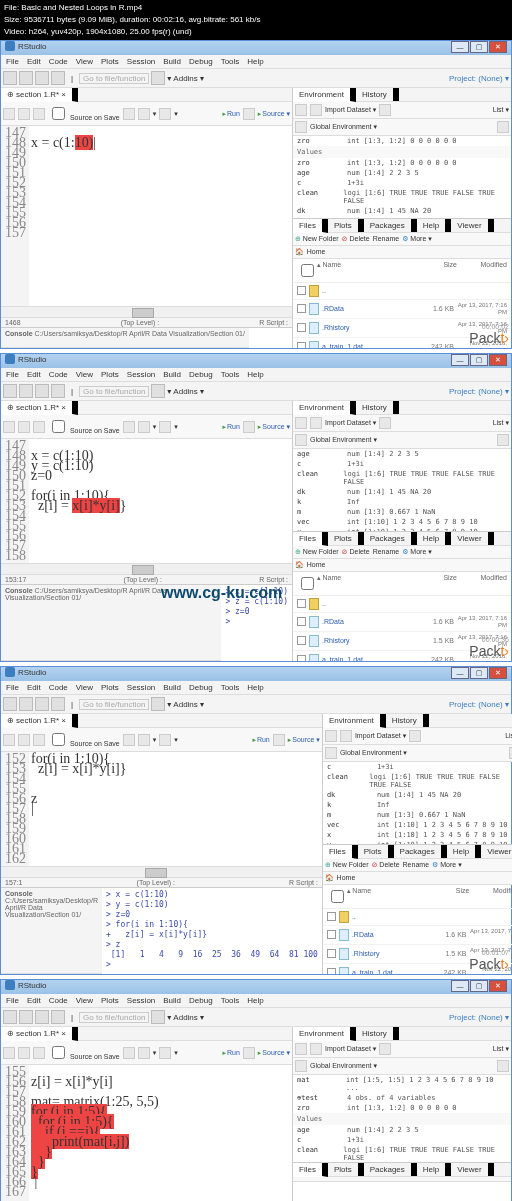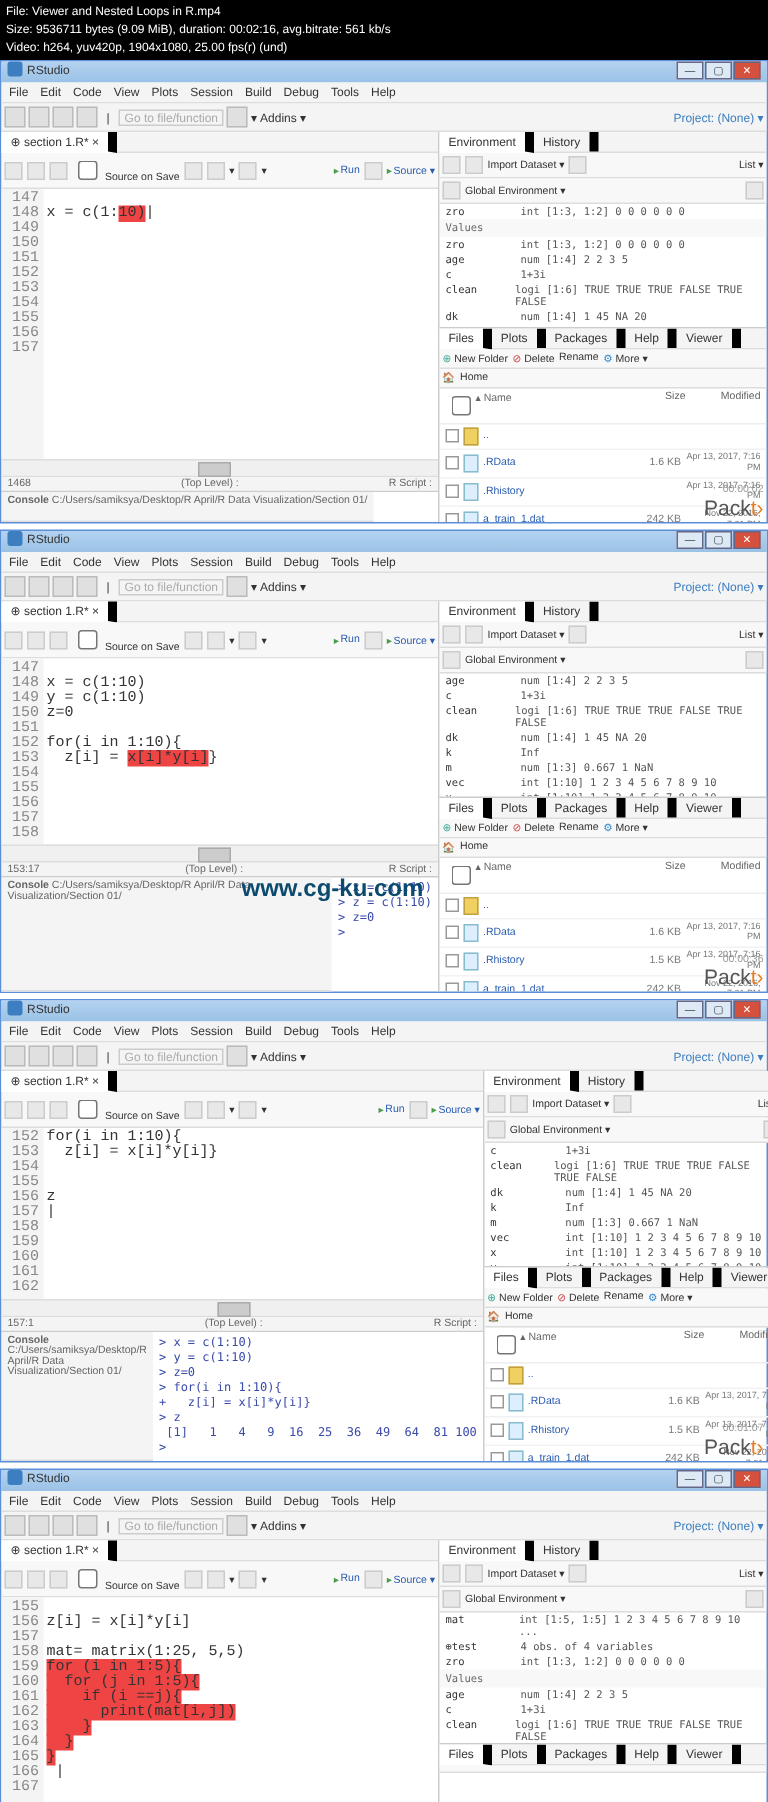--- a/index.html
+++ b/index.html
@@ -18,21 +18,21 @@
 .tb-icn{width:12px;height:12px;background:#e0e0e0;border:1px solid #bbb}
 .proj{margin-left:auto;color:#3c7ec0;font-size:8px}
 .body4{display:flex;height:var(--panelh,250px)}
 .left{flex:1;display:flex;flex-direction:column;border-right:1px solid #ccc}
 .right{width:218px;display:flex;flex-direction:column}
 .pane-tabs{display:flex;background:#f4f4f4;border-bottom:1px solid #ddd;font-size:8px}
 .pane-tab{padding:2px 6px;border-right:6px solid #000000}
 .pane-tab.act{background:#fff;border-bottom:1px solid #fff;margin-bottom:-1px}
 .sub-tb{display:flex;gap:3px;background:#f8f8f8;border-bottom:1px solid #ddd;padding:2px;align-items:center;font-size:7px}
 .sub-tb .mini{width:10px;height:10px;background:#e8e8e8;border:1px solid #ccc}
-.editor{flex:1;display:flex;font-family:Liberation Mono, monospace;font-size:10px;background:#fff;overflow:hidden}
+.editor{flex:1;display:flex;font-family:Liberation Serif, serif;font-size:14px;background:#fff;overflow:hidden}
 .gutter{width:22px;background:#f4f4f4;color:#888;text-align:right;padding:2px 3px;line-height:10px}
 .code{flex:1;padding:2px 2px;line-height:10px;white-space:pre}
 .code .sel{background:#ef4444}
 .statusbar{background:#f4f4f4;border-top:1px solid #ddd;display:flex;justify-content:space-between;padding:1px 4px;font-size:7px;color:#666}
 .console{flex:1;display:flex;flex-direction:row}
 .console-head{background:#f4f4f4;border-bottom:1px solid #ddd;padding:2px 4px;font-size:7px;color:#666;display:flex;justify-content:space-between}
 .console-body{flex:1;font-family:'Lucida Console',monospace;font-size:8px;padding:2px 4px;line-height:10px;white-space:pre;color:#3a4aaa}
 .env-row{display:flex;padding:1px 4px;font-family:'Lucida Console',monospace;font-size:7px}
 .env-row .k{width:50px;color:#333}
 .env-row .v{color:#555}
@@ -53,21 +53,21 @@
 .scrollh{height:10px;background:#f0f0f0;border-top:1px solid #ddd;position:relative}
 .scrollh .th{position:absolute;left:45%;width:20px;height:8px;top:1px;background:#ccc;border:1px solid #aaa}
 .btn-group{margin-left:auto;display:flex;gap:3px;align-items:center}
 .runbtn{color:#2a5db0;display:flex;align-items:center;gap:1px}
 .runbtn::before{content:"▸";color:#4a9c4a}
 </style>
 </head>
 <body>
 
 <div class="meta">
-  <div>File: Viewer and Nested Loops in R.mp4</div>
+  <div>File: Basic and Nested Loops in R.mp4</div>
   <div>Size: 9536711 bytes (9.09 MiB), duration: 00:02:16, avg.bitrate: 561 kb/s</div>
   <div>Video: h264, yuv420p, 1904x1080, 25.00 fps(r) (und)</div>
 </div>
 
 <div id="shots">
   <div class="win" style="--panelh:260px">
     <div class="titlebar">
       <div class="titlebar-left">
           <div class="rlogo"></div>
           <span>RStudio</span>

